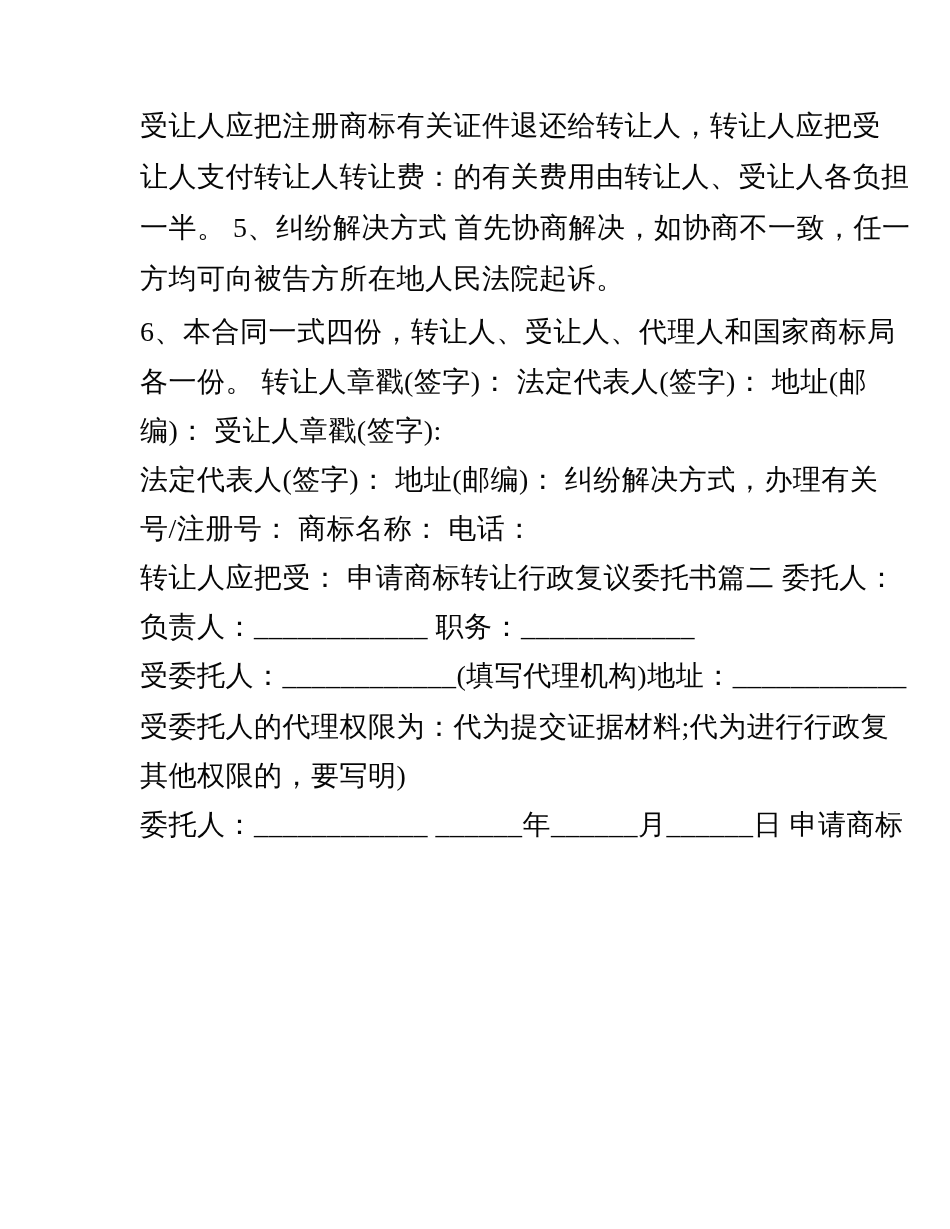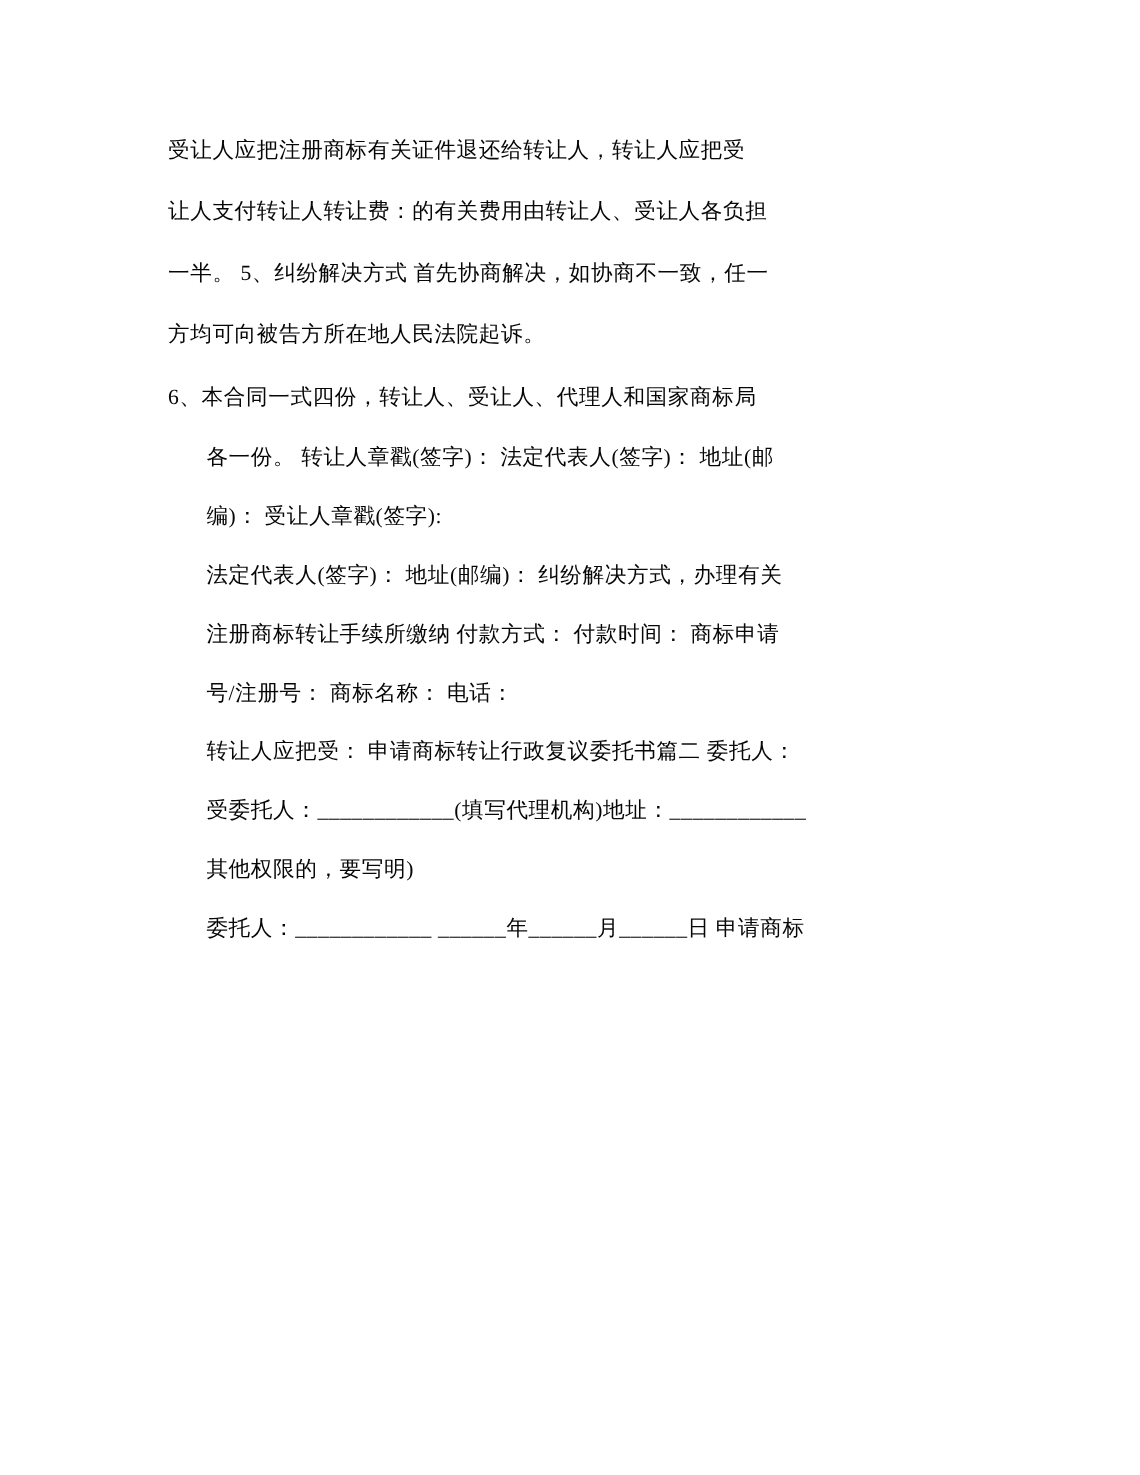--- a/index.html
+++ b/index.html
@@ -18,48 +18,48 @@
     background: #ffffff;
     overflow: hidden;
   }
   .doc-body {
     position: absolute;
     top: 100px;
     left: 140px;
     width: 680px;
   }
   .text-line {
-    font-size: 18px;
+    font-size: 28px;
     line-height: 51px;
     letter-spacing: 0.5px;
     white-space: nowrap;
     font-weight: 400;
   }
   
   .text-line.tight {
     line-height: 49px;
-    margin-left: 32px;
   }
   .text-line.gap-before {
     margin-top: 2px;
   }
 </style>
 </head>
 <body>
 
 <div class="page">
   <div class="doc-body">
     <div class="text-line">受让人应把注册商标有关证件退还给转让人，转让人应把受</div>
     <div class="text-line">让人支付转让人转让费：的有关费用由转让人、受让人各负担</div>
     <div class="text-line">一半。 5、纠纷解决方式 首先协商解决，如协商不一致，任一</div>
     <div class="text-line">方均可向被告方所在地人民法院起诉。</div>
     <div class="text-line gap-before">6、本合同一式四份，转让人、受让人、代理人和国家商标局</div>
     <div class="text-line tight">各一份。 转让人章戳(签字)： 法定代表人(签字)： 地址(邮</div>
     <div class="text-line tight">编)： 受让人章戳(签字):</div>
     <div class="text-line tight">法定代表人(签字)： 地址(邮编)： 纠纷解决方式，办理有关</div>
-    <div class="text-line tight">注册商标转让手续所缴纳 付款方式： 付款时间： 商标申请</div>
     <div class="text-line tight">号/注册号： 商标名称： 电话：</div>
     <div class="text-line tight">转让人应把受： 申请商标转让行政复议委托书篇二 委托人：</div>
+    <div class="text-line tight">负责人：____________ 职务：____________</div>
     <div class="text-line tight">受委托人：____________(填写代理机构)地址：____________</div>
+    <div class="text-line tight gap-before">受委托人的代理权限为：代为提交证据材料;代为进行行政复</div>
     <div class="text-line tight">其他权限的，要写明)</div>
     <div class="text-line tight">委托人：____________ ______年______月______日 申请商标</div>
   </div>
 </div>
 
 </body></html>

